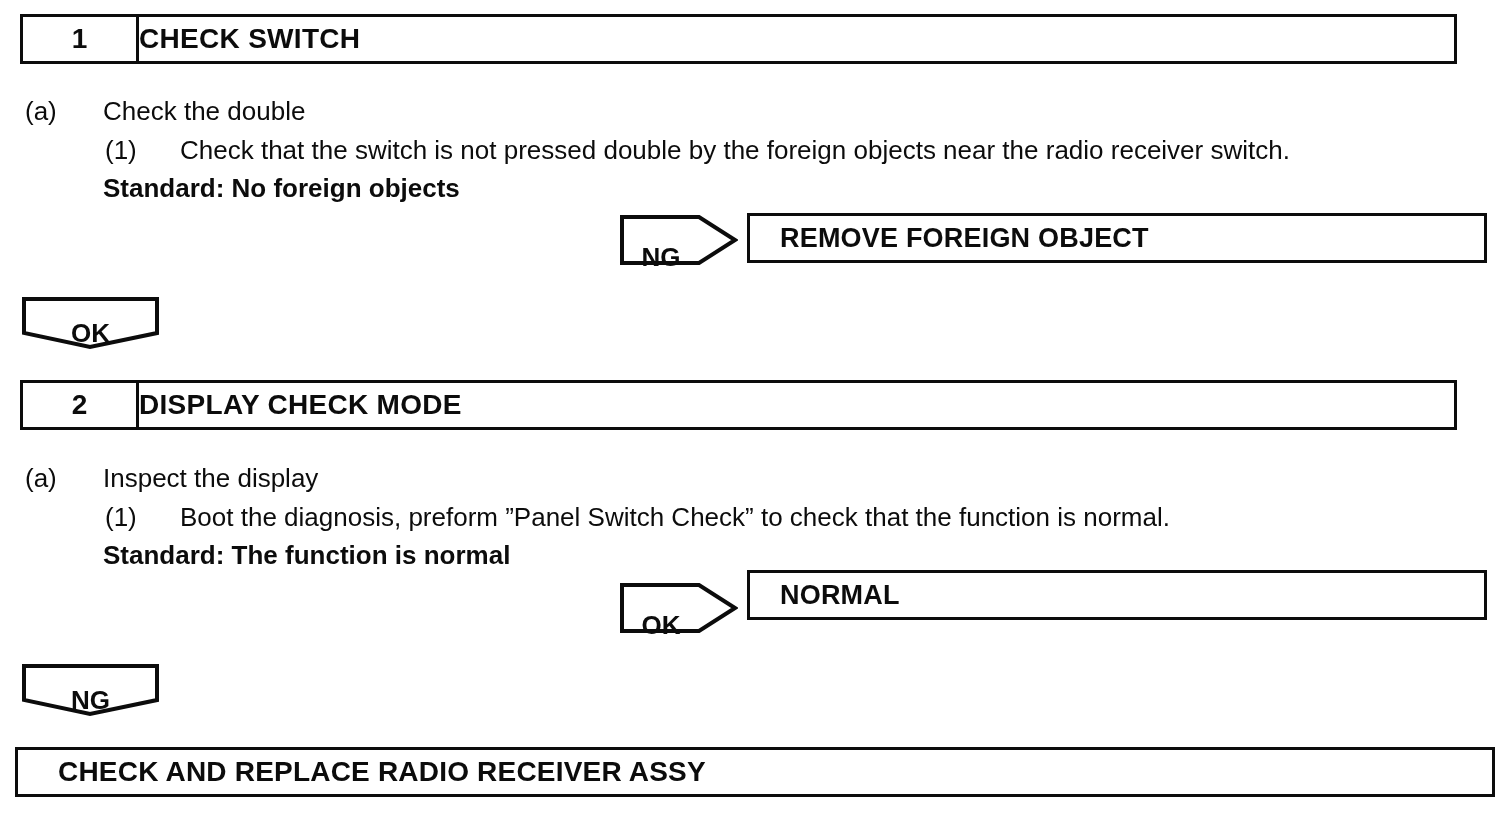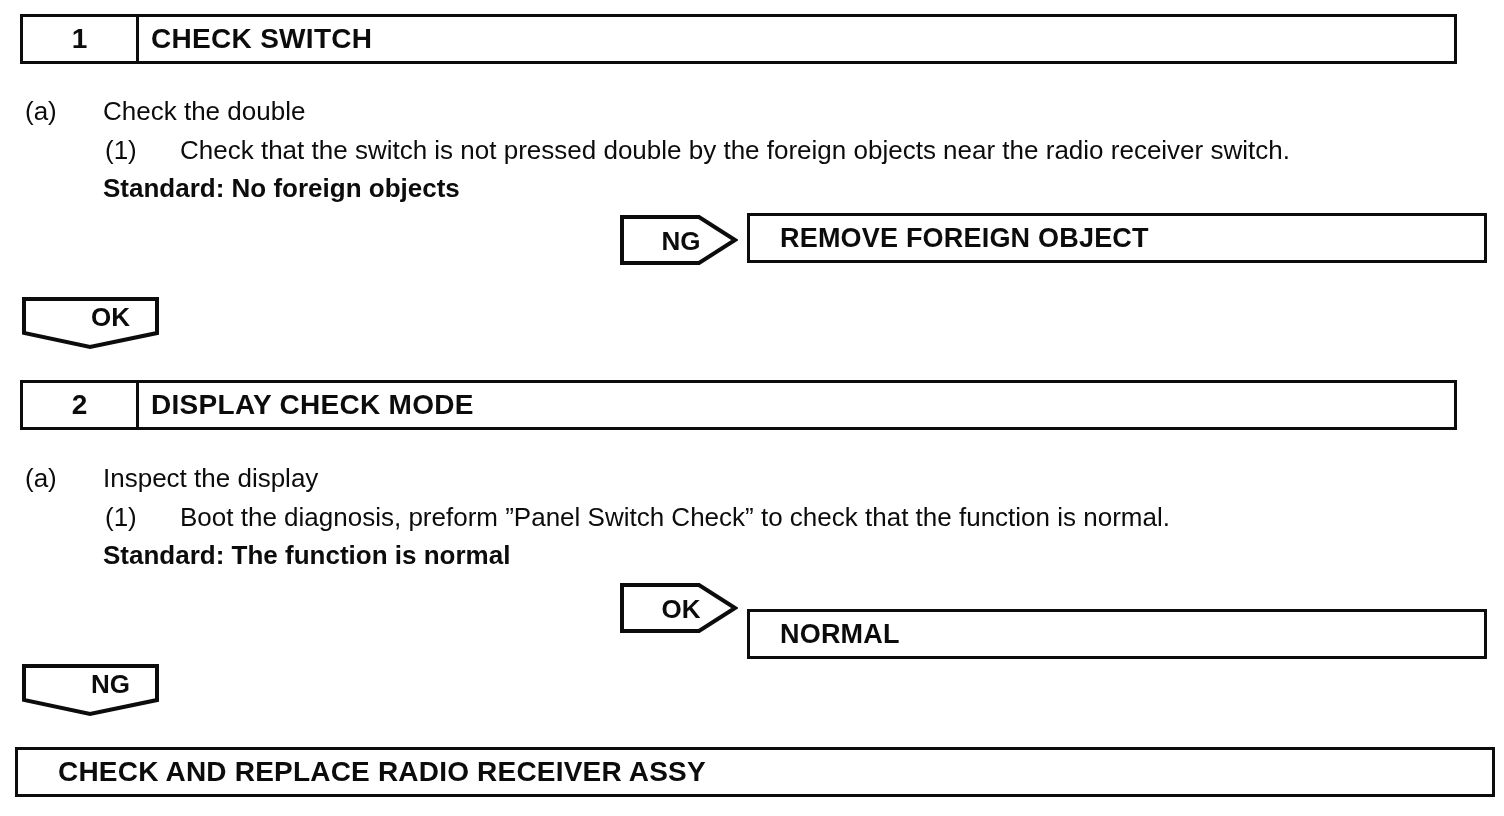--- a/index.html
+++ b/index.html
@@ -33,21 +33,20 @@
     border-right: 3px solid #0c0c0c;
     display: flex;
     align-items: center;
     justify-content: center;
     font-weight: 700;
     font-size: 28px;
   }
   .step-title {
     display: flex;
     align-items: center;
-    padding-left: 12px;
     font-weight: 700;
     font-size: 28px;
     letter-spacing: 0.3px;
     white-space: nowrap;
   }
 
   
   .textline {
     position: absolute;
     left: 0;
@@ -69,29 +68,28 @@
     width: 118px;
     height: 50px;
   }
   .tag-right svg, .tag-down svg {
     position: absolute;
     left: 0; top: 0;
   }
   .tag-label {
     position: absolute;
     left: 0;
-    top: 1px;
+    top: 17px;
     width: 82px;
     height: 50px;
     display: flex;
     align-items: center;
     justify-content: center;
     font-weight: 700;
     font-size: 26px;
-    margin-left: 20px;
   }
 
   
   .action-box {
     position: absolute;
     left: 747px;
     width: 704px;
     height: 44px;
     border: 3px solid #0c0c0c;
     background: #ffffff;
@@ -191,21 +189,21 @@
   <div class="textline" style="top:540px">
     <span class="pos bold" style="left:103px">Standard: The function is normal</span>
   </div>
 
   <div class="tag-right" style="left:620px; top:583px">
     <svg width="118" height="50" viewBox="0 0 118 50">
       <polygon points="2,2 79,2 115,25 79,48 2,48" fill="#ffffff" stroke="#0c0c0c" stroke-width="4"></polygon>
     </svg>
     <span class="tag-label">OK</span>
   </div>
-  <div class="action-box" style="top:609px">NORMAL</div>
+  <div class="action-box" style="top:570px">NORMAL</div>
 
   <div class="tag-down" style="top:664px">
     <svg width="137" height="53" viewBox="0 0 137 53">
       <polygon points="2,2 135,2 135,36 68,50 2,36" fill="#ffffff" stroke="#0c0c0c" stroke-width="4"></polygon>
     </svg>
     <span class="tag-label">NG</span>
   </div>
 
   <div class="final-box">CHECK AND REPLACE RADIO RECEIVER ASSY</div>
 

